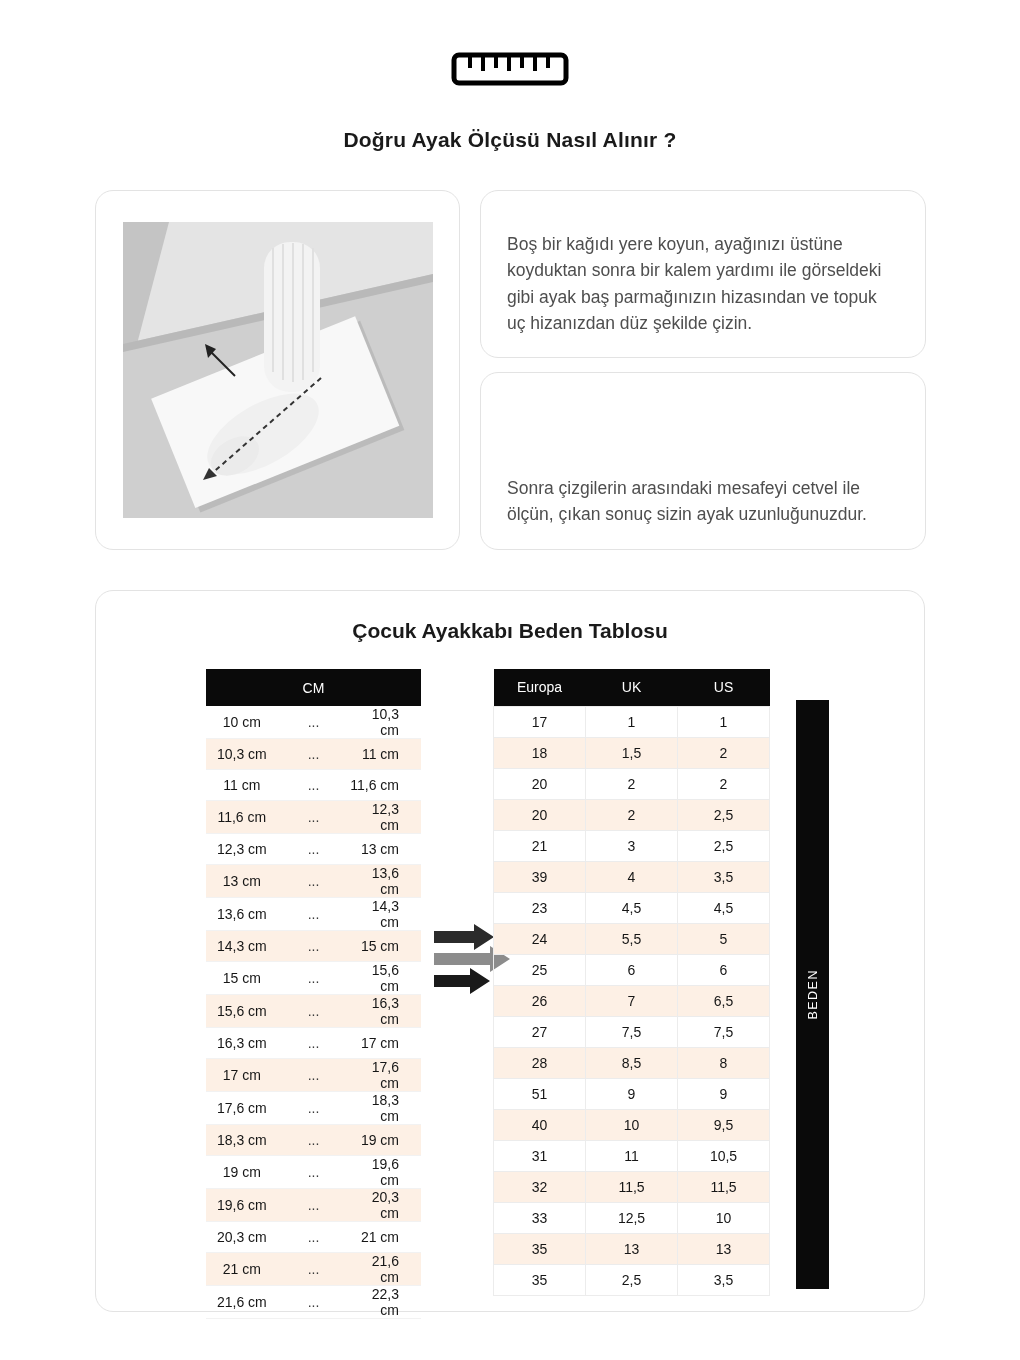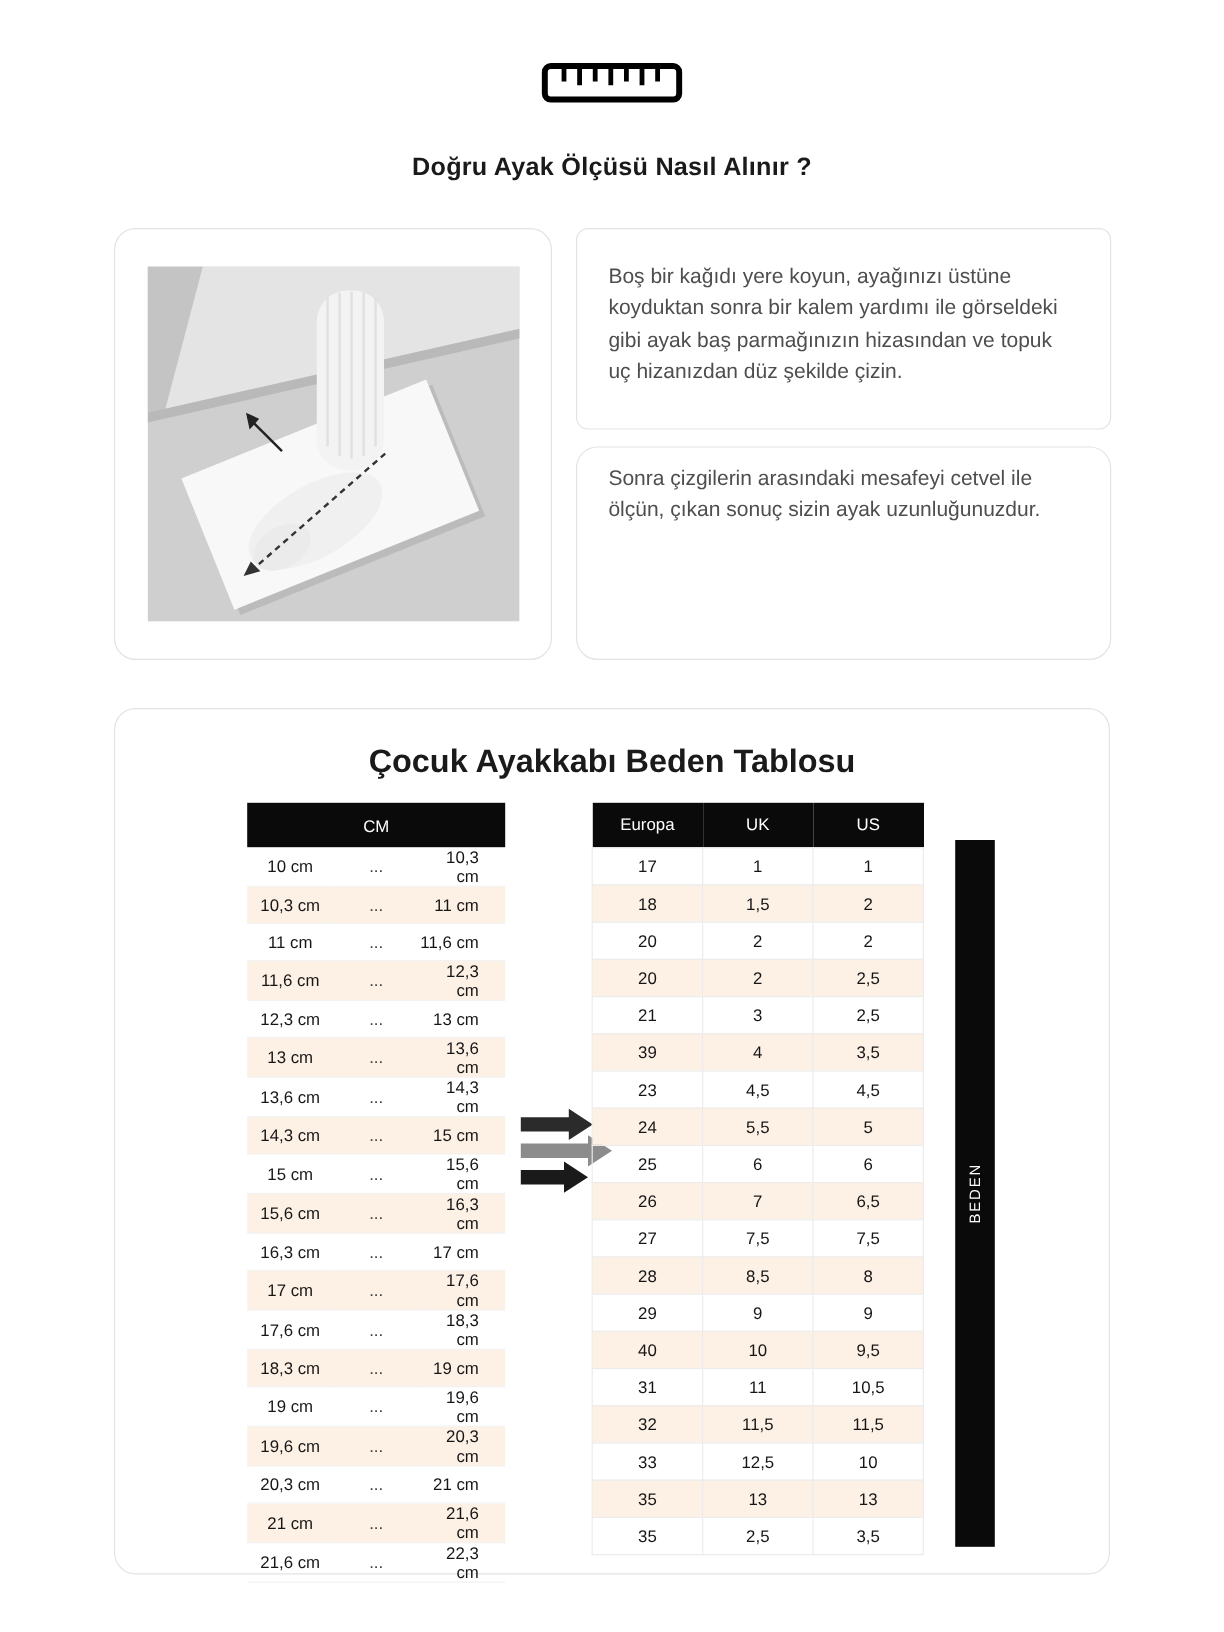--- a/index.html
+++ b/index.html
@@ -19,29 +19,29 @@
   }
 
   .card { border:1px solid #e3e3e3; border-radius:18px; background:#fff; }
 
   .photo-card {
     position:absolute; left:95px; top:190px; width:365px; height:360px;
     display:flex; align-items:center; justify-content:center;
   }
   .foot-photo { width:310px; height:296px; display:block; }
 
-  .instr1 { position:absolute; left:480px; top:190px; width:446px; height:168px; padding:26px 28px 22px 26px;border-radius:10px; }
+  .instr1 { position:absolute; left:480px; top:190px; width:446px; height:168px; padding:40px 28px 22px 26px; }
   .instr2 {
     position:absolute; left:480px; top:372px; width:446px; height:178px;
-    padding:12px 28px 22px 26px; display:flex; align-items:flex-start;
+    padding:12px 28px 22px 26px; display:flex; align-items:flex-end;
   }
   .instr-text { font-size:17.5px; line-height:1.5; color:#4e4e4e; }
 
   .size-card { position:absolute; left:95px; top:590px; width:830px; height:722px; }
-  .size-title { position:absolute; top:28px; left:0; width:100%; text-align:center; font-size:27px; font-weight:700; }
+  .size-title { position:absolute; top:28px; left:0; width:100%; text-align:center; font-size:21px; font-weight:700; }
 
   table { border-collapse:collapse; table-layout:fixed; font-size:14px; color:#161616; }
   th { background:var(--header-bg); color:#fff; font-weight:400; height:37px; text-align:center; }
   td { height:31px; text-align:center; border-bottom:1px solid #f2f2f2; }
   tr.alt td { background:var(--row-alt); }
 
   .cm-table { position:absolute; left:110px; top:78px; width:215px; }
   .cm-table td.c-from { width:80px; }
   .cm-table td.c-sep  { width:45px; color:#3a3a3a; }
   .cm-table td.c-to   { width:90px; text-align:right; padding-right:22px; }
@@ -297,21 +297,21 @@
             <td>27</td>
             <td>7,5</td>
             <td>7,5</td>
           </tr>
           <tr class="alt">
             <td>28</td>
             <td>8,5</td>
             <td>8</td>
           </tr>
           <tr>
-            <td>29</td>
+            <td>51</td>
             <td>9</td>
             <td>9</td>
           </tr>
           <tr class="alt">
             <td>40</td>
             <td>10</td>
             <td>9,5</td>
           </tr>
           <tr>
             <td>31</td>

